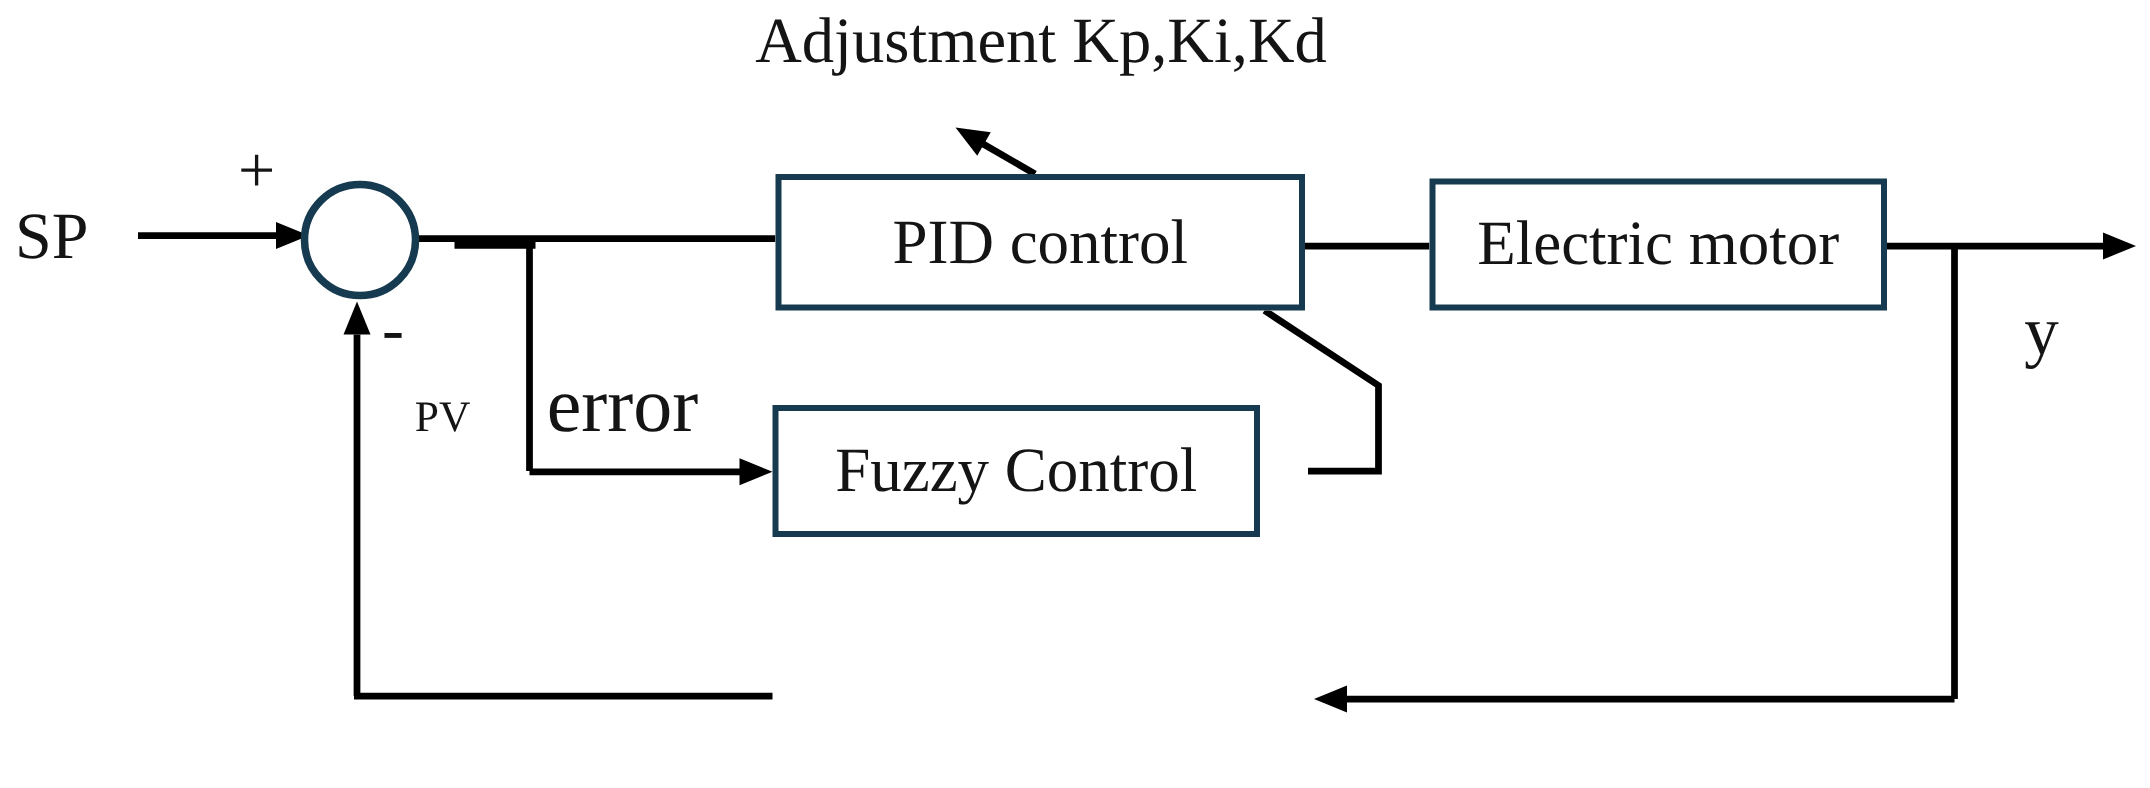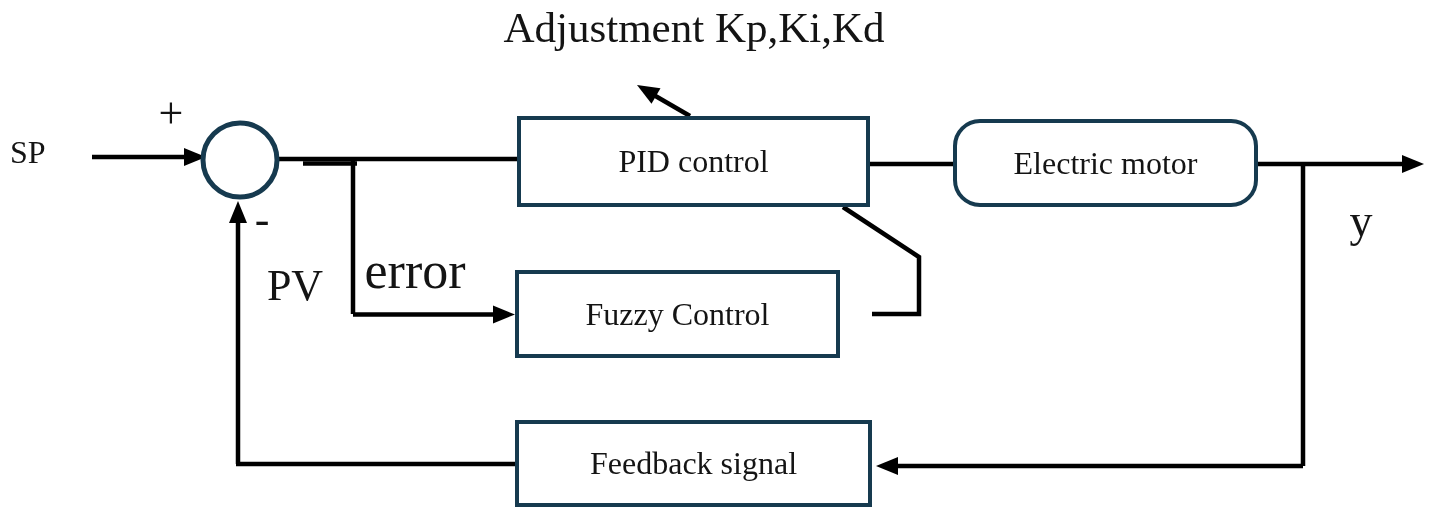--- a/index.html
+++ b/index.html
@@ -19,35 +19,35 @@
   .wires{position:absolute;left:0;top:0;width:1433px;height:525px;}
   .wire{stroke:var(--line);stroke-width:4.5;fill:none;}
   .arrowhead{fill:var(--line);stroke:none;}
   .sum-circle{fill:#ffffff;stroke:var(--border);stroke-width:5;}
   .block{
     position:absolute;
     box-sizing:border-box;
     border:4px solid var(--border);
     background:#ffffff;
     display:flex;align-items:center;justify-content:center;
-    font-size:32px;color:var(--text);
+    font-size:42px;color:var(--text);
     white-space:nowrap;
   }
   .block-pid{left:517px;top:116px;width:353px;height:91px;}
-  .block-motor{left:953px;top:119px;width:305px;height:88px;border-radius:27px;}
+  .block-motor{left:953px;top:119px;width:305px;height:88px;}
   .block-fuzzy{left:515px;top:270px;width:325px;height:88px;}
   .block-feedback{left:515px;top:420px;width:357px;height:87px;}
   .lbl{
     position:absolute;color:var(--text);line-height:1;white-space:nowrap;text-align:center;
   }
   .lbl-adjustment{left:694px;top:6px;font-size:43px;transform:translateX(-50%);}
-  .lbl-sp{left:10px;top:136px;font-size:32px;}
+  .lbl-sp{left:10px;top:136px;font-size:44px;}
   .lbl-plus{left:171px;top:92px;font-size:44px;transform:translateX(-50%);}
   .lbl-minus{left:262px;top:198px;font-size:44px;transform:translateX(-50%);}
-  .lbl-pv{left:295px;top:264px;font-size:44px;transform:translateX(-50%);}
+  .lbl-pv{left:295px;top:264px;font-size:29px;transform:translateX(-50%);}
   .lbl-error{left:415px;top:245px;font-size:52px;transform:translateX(-50%);}
   .lbl-y{left:1361px;top:198px;font-size:46px;transform:translateX(-50%);}
 </style>
 </head>
 <body>
 
 <div class="canvas">
 
   <svg class="wires" viewBox="0 0 1433 525" xmlns="http://www.w3.org/2000/svg">
 
@@ -85,23 +85,20 @@
 
   <div class="block block-pid">
     <span>PID control</span>
   </div>
   <div class="block block-motor">
     <span>Electric motor</span>
   </div>
   <div class="block block-fuzzy">
     <span>Fuzzy Control</span>
   </div>
-  <div class="block block-feedback">
-    <span>Feedback signal</span>
-  </div>
 
   <div class="lbl lbl-adjustment">Adjustment Kp,Ki,Kd</div>
   <div class="lbl lbl-sp">SP</div>
   <div class="lbl lbl-plus">+</div>
   <div class="lbl lbl-minus">-</div>
   <div class="lbl lbl-pv">PV</div>
   <div class="lbl lbl-error">error</div>
   <div class="lbl lbl-y">y</div>
 
 </div>

